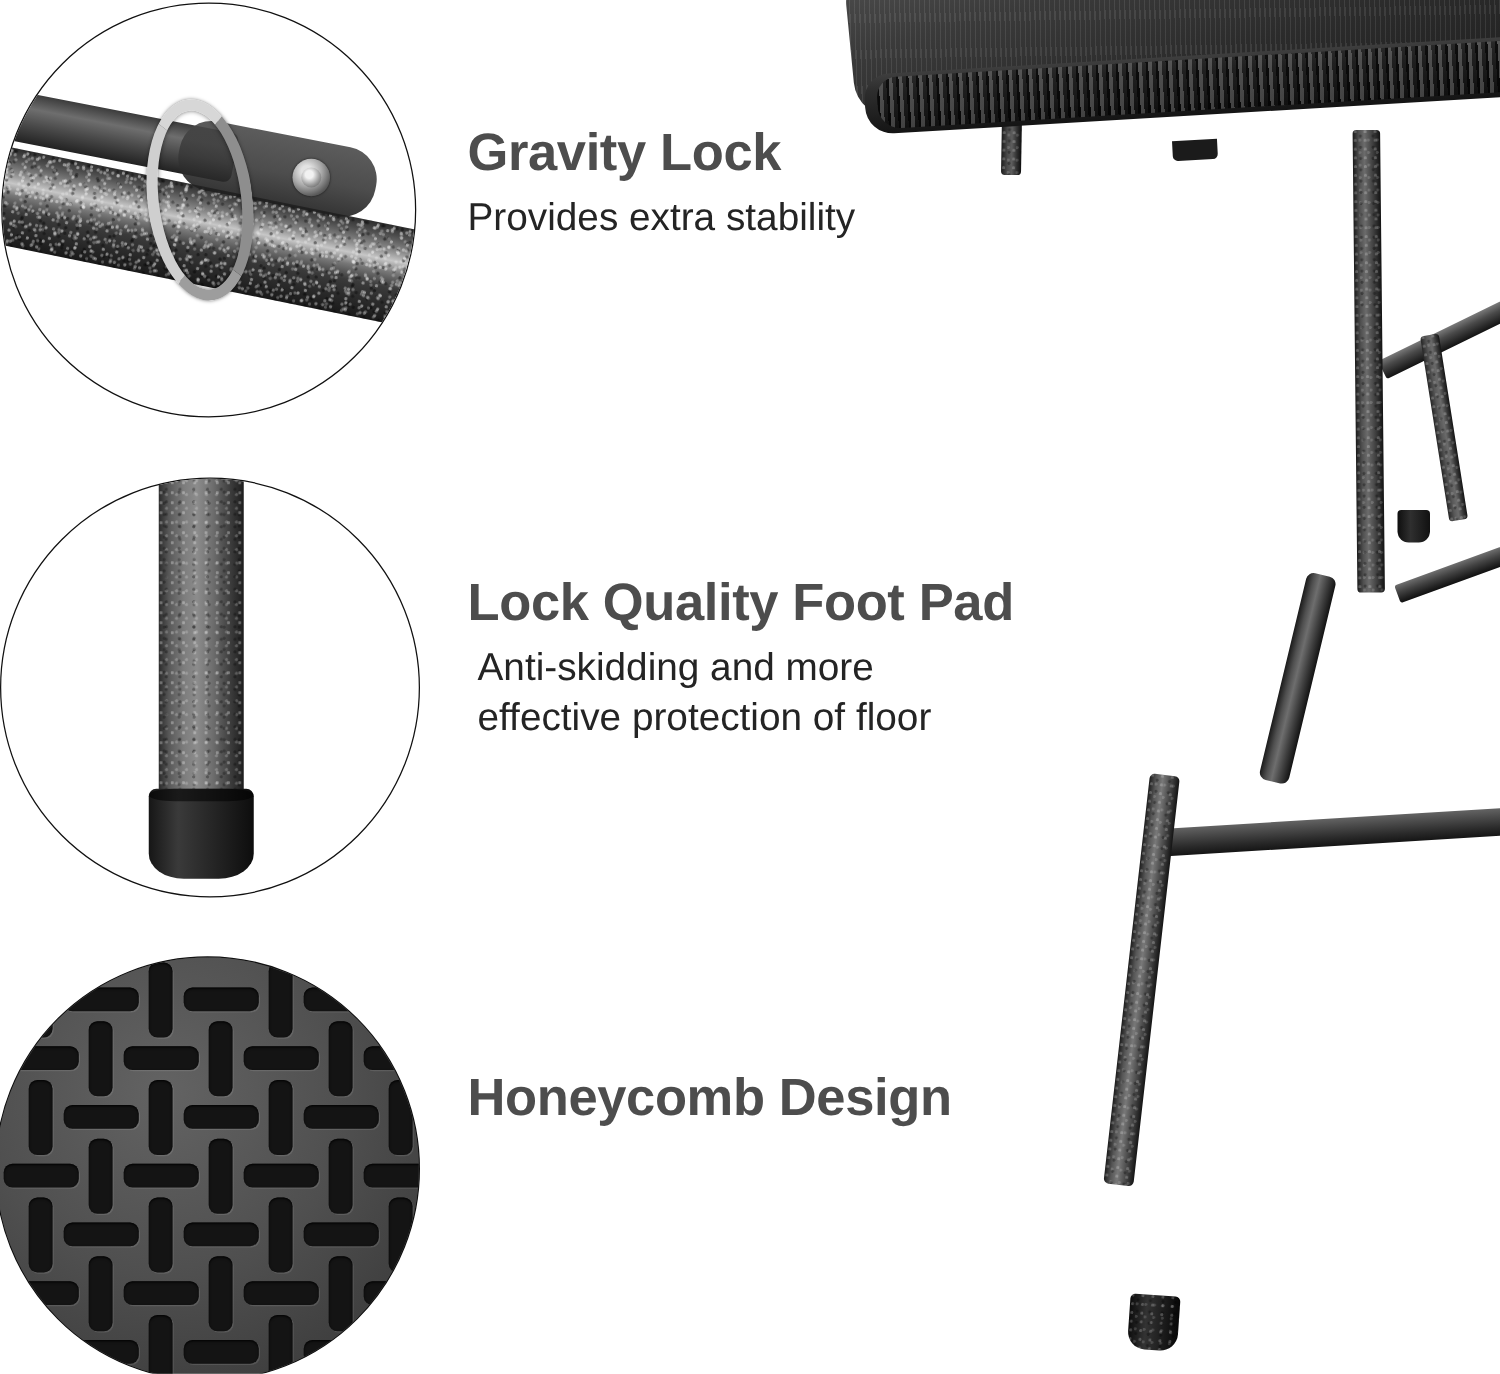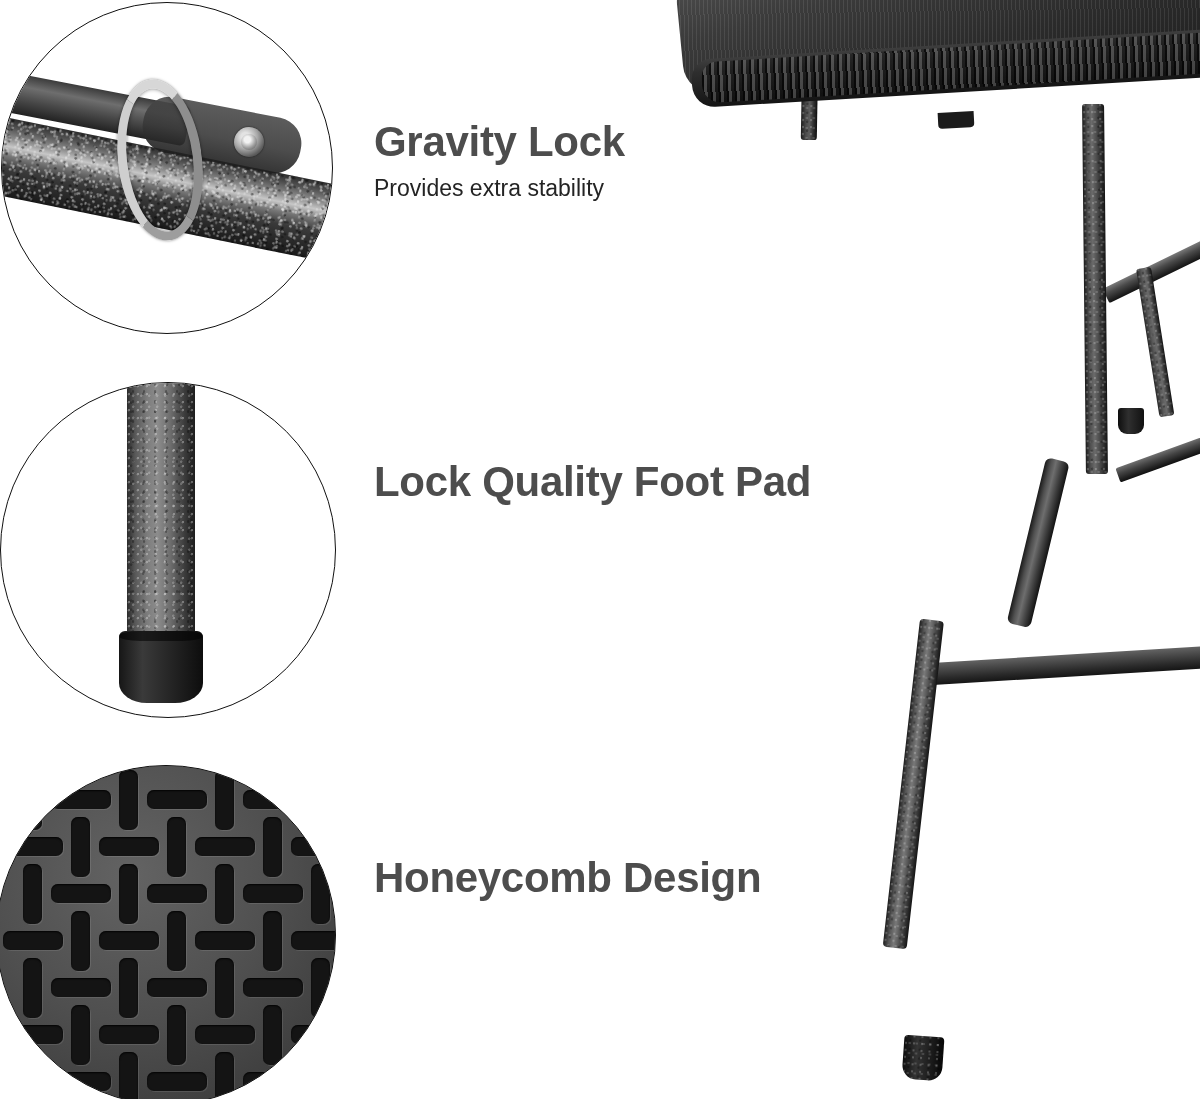--- a/index.html
+++ b/index.html
@@ -338,27 +338,27 @@
   .callout-heading {
     font-size: 42px;
     font-weight: bold;
     color: #4d4d4d;
     letter-spacing: -0.3px;
     line-height: 1.05;
     margin: 0 0 10px 0;
     white-space: nowrap;
   }
   .callout-body {
-    font-size: 23px;
+    font-size: 31px;
     font-weight: 400;
     color: #242424;
     line-height: 1.28;
     margin: 0;
   }
-  #text-gravity-lock  { left: 374px; top: 120px; }
+  #text-gravity-lock  { left: 374px; top: 100px; }
   #text-foot-pad      { left: 374px; top: 460px; }
   #text-honeycomb     { left: 374px; top: 856px; text-align: right; }
   #text-foot-pad .callout-body,
   #text-honeycomb .callout-body { padding-left: 8px; }
 </style>
 </head>
 <body>
 
 <div id="infographic">
 
@@ -448,19 +448,20 @@
     <div class="leg-front-foot"></div>
   </div>
 
   <div class="callout-text" id="text-gravity-lock">
     <h2 class="callout-heading">Gravity Lock</h2>
     <p class="callout-body">Provides extra stability</p>
   </div>
 
   <div class="callout-text" id="text-foot-pad">
     <h2 class="callout-heading">Lock Quality Foot Pad</h2>
+    <p class="callout-body">Anti-skidding and more<br>effective protection of floor</p>
   </div>
 
   <div class="callout-text" id="text-honeycomb">
     <h2 class="callout-heading">Honeycomb Design</h2>
   </div>
 
 </div>
 
 </body></html>

